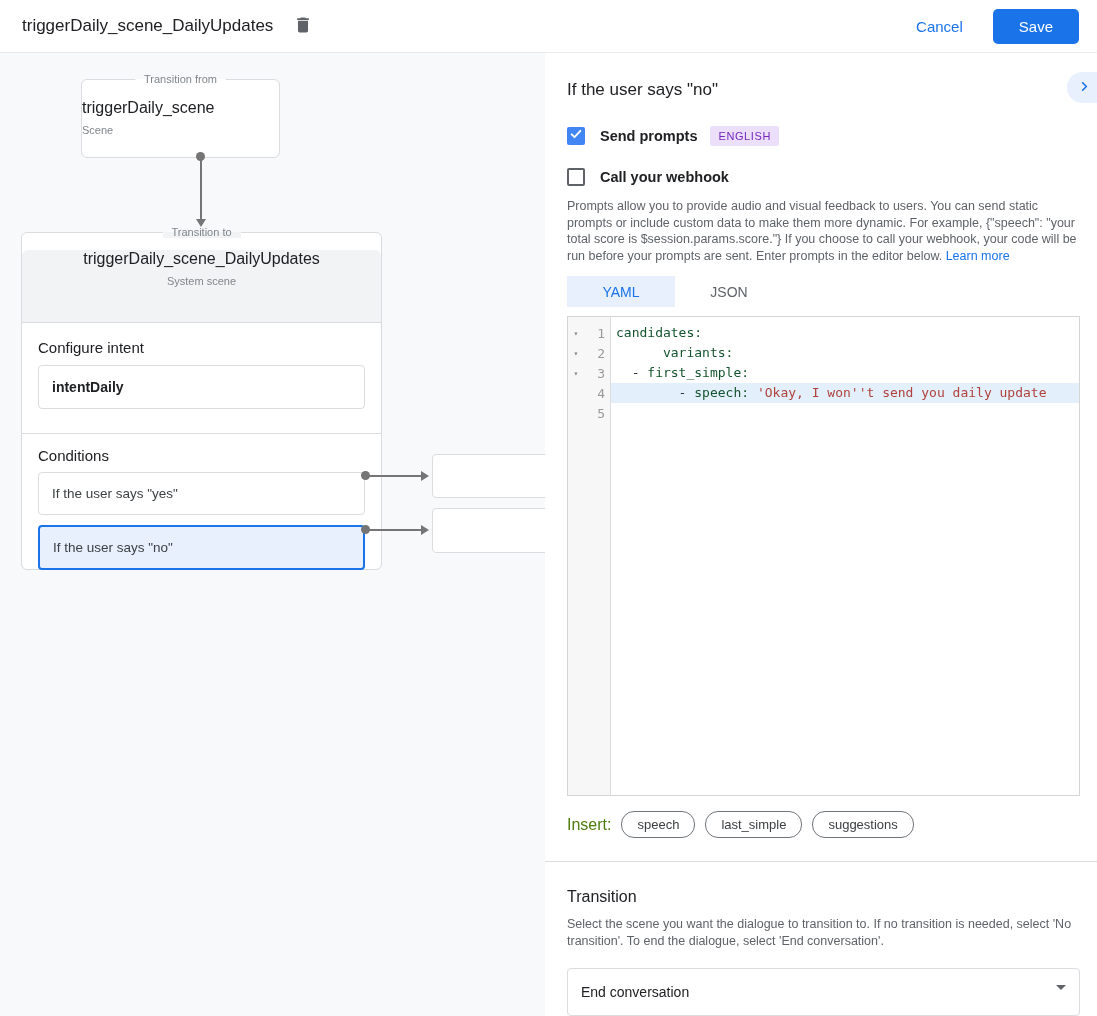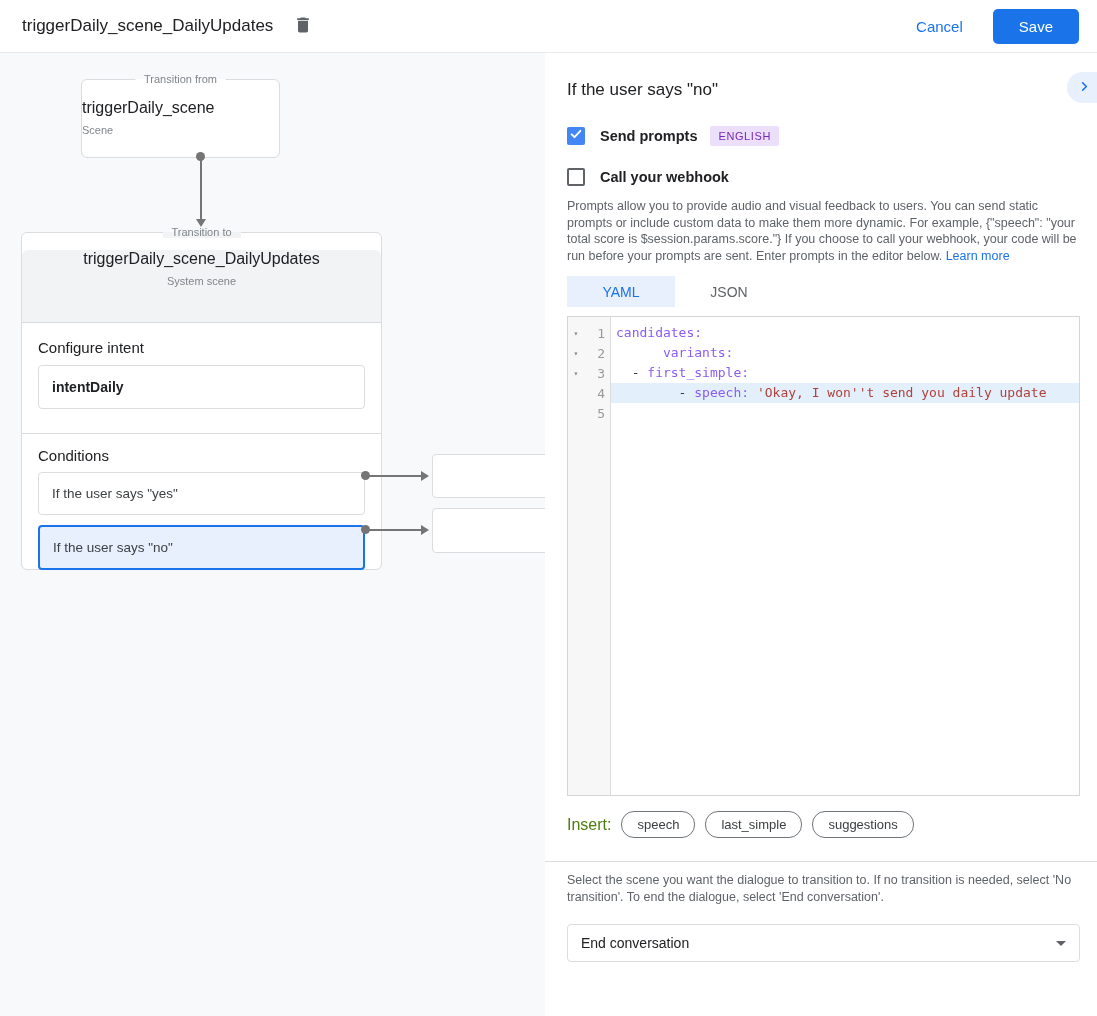--- a/index.html
+++ b/index.html
@@ -64,32 +64,32 @@
   .tab.active { background:#e8f0fe; color:#1a73e8; }
 
   .editor { margin-top:9px; height:480px; border:1px solid #d5d5d5; display:flex; background:#fff; font-family:"DejaVu Sans Mono", monospace; font-size:13px; }
   .gutter { width:43px; background:#f7f7f7; border-right:1px solid #ddd; flex:none; padding-top:6px; }
   .g-row { height:20px; display:flex; align-items:center; }
   .fold { width:16px; text-align:center; font-size:8px; color:#848484; cursor:pointer; }
   .lnum { flex:1; text-align:right; padding-right:5px; color:#9a9a9a; font-size:13px; }
   .code { flex:1; overflow:hidden; padding-top:6px; }
   .c-line { height:20px; line-height:20px; white-space:pre; padding-left:5px; }
   .c-line.hl { background:#e3effb; }
-  .tok-key { color:#8b5cf6; }
+  .tok-key { color:#14532d; }
   .tok-str { color:#b0423c; }
   .tok-plain { color:#33383d; }
 
   .insert-row { display:flex; align-items:center; margin-top:15px; }
   .insert-label { font-size:16px; color:#4d7c0f; }
   .chip { margin-left:10px; background:#fff; border:1px solid #70757a; border-radius:13px; padding:5px 15px; font-size:13px; font-family:inherit; color:#3c4043; cursor:pointer; }
 
   .panel-divider { border:none; border-top:1px solid #dadce0; margin-top:23px; }
   .trans-title { font-size:16px; color:#202124; padding-top:26px; }
   .trans-desc { margin-top:10px; font-size:12.5px; line-height:16.5px; color:#5f6368; max-width:515px; }
-  .dropdown { margin-top:19px; height:38px; border:1px solid #dadce0; border-radius:4px; background:#fff; display:flex; align-items:center; padding:0 13px; font-size:14px; color:#202124; position:relative; cursor:pointer; }
+  .dropdown { margin-top:19px; height:48px; border:1px solid #dadce0; border-radius:4px; background:#fff; display:flex; align-items:center; padding:0 13px; font-size:14px; color:#202124; position:relative; cursor:pointer; }
   .caret { position:absolute; right:13px; top:16px; width:0; height:0; border-left:5px solid transparent; border-right:5px solid transparent; border-top:5px solid #5f6368; }
 </style>
 </head>
 <body>
 
 <div class="topbar">
   <span class="topbar-title">triggerDaily_scene_DailyUpdates</span>
   <button class="trash-btn">
     <span>
       <svg width="20" height="20" viewBox="0 0 24 24" fill="#5f6368">
@@ -215,20 +215,21 @@
         <span class="insert-label">Insert:</span>
         <button class="chip">speech</button>
         <button class="chip">last_simple</button>
         <button class="chip">suggestions</button>
       </div>
     </div>
 
     <hr class="panel-divider">
 
     <div class="p-section">
+      <div class="trans-title">Transition</div>
       <div class="trans-desc">Select the scene you want the dialogue to transition to. If no transition is needed, select 'No transition'. To end the dialogue, select 'End conversation'.</div>
       <div class="dropdown">
         <span>End conversation</span>
         <span class="caret"></span>
       </div>
     </div>
 
   </div>
 </div>
 

